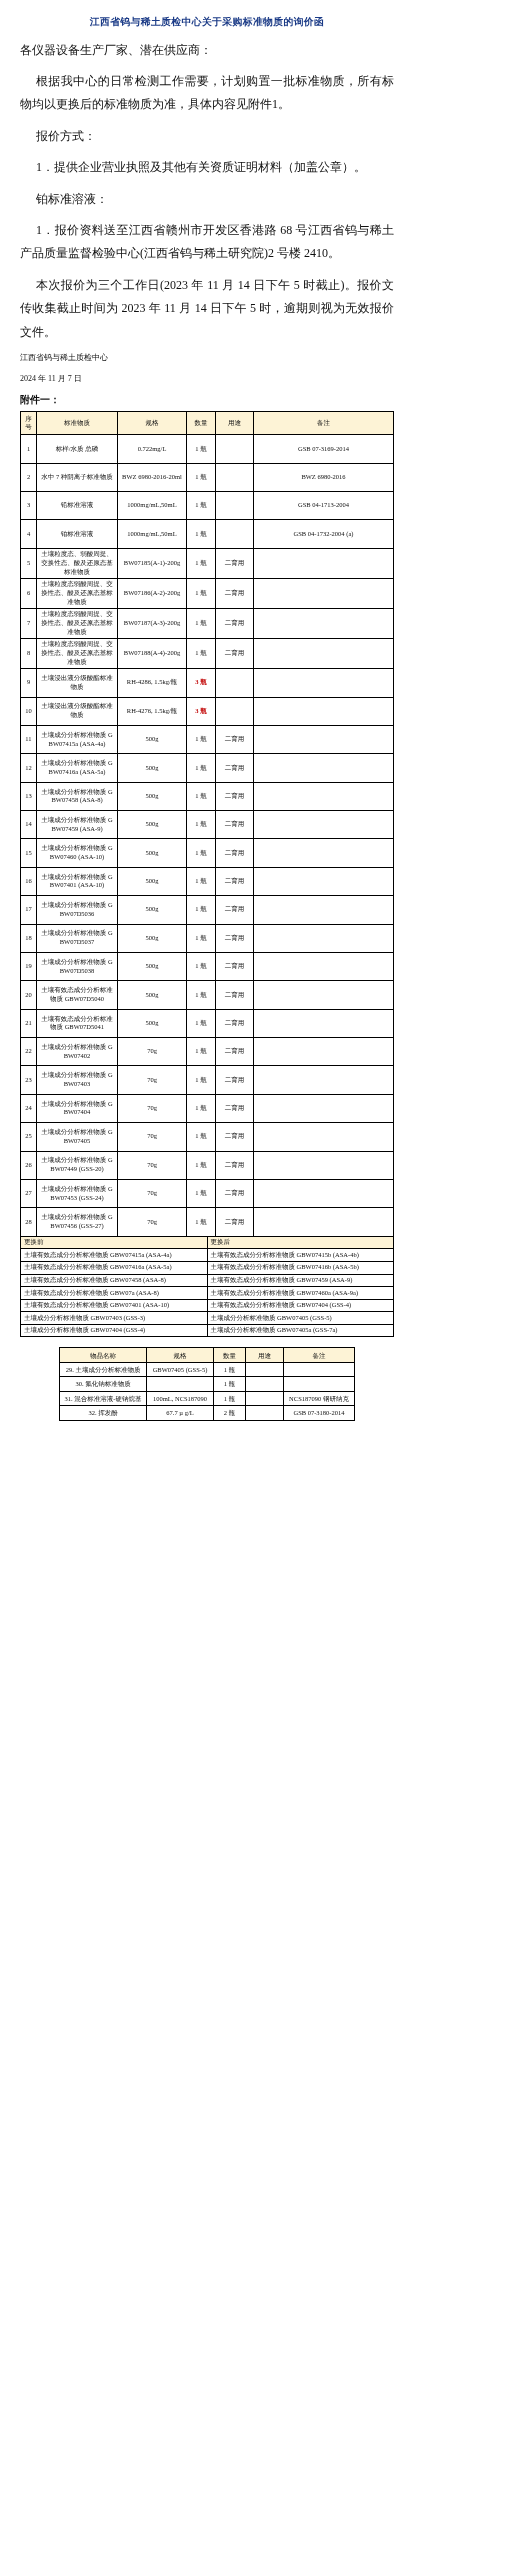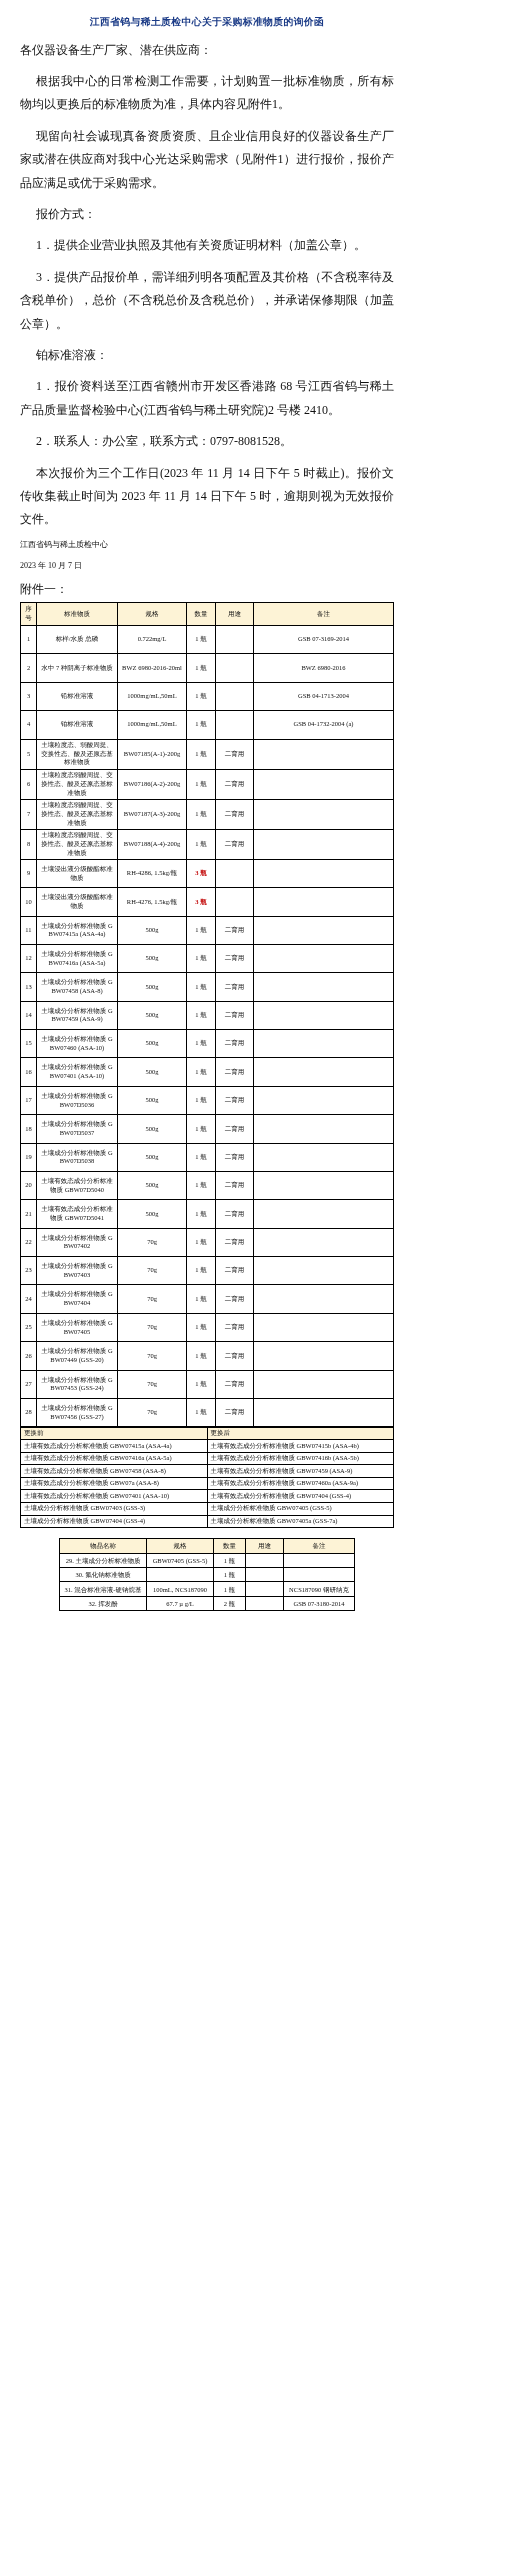--- a/index.html
+++ b/index.html
@@ -32,22 +32,23 @@
   }
   .indent{text-indent:16px;margin-top:8px;}
   .sign{
     text-align:left;
     font-size:8px;
     line-height:1.9;
     margin-top:5.8px;
     padding-right:29px;
   }
   .attach-label{
-    font-size:12px;
+    font-size:10px;
     margin:7.2px 0 4.3px 0;
+    font-weight:bold;
   }
   table.grid{
     border-collapse:collapse;
     width:100%;
     table-layout:fixed;
     font-size:6.5px;
   }
   table.grid th, table.grid td{
     border:0.7px solid #000;
     padding:1.4px 2.2px;
@@ -119,34 +120,31 @@
 </style>
 </head>
 <body>
 
 <div class="page">
 
   <div class="doc-title">江西省钨与稀土质检中心关于采购标准物质的询价函</div>
 
   <p class="para">各仪器设备生产厂家、潜在供应商：</p>
   <p class="para indent">根据我中心的日常检测工作需要，计划购置一批标准物质，所有标物均以更换后的标准物质为准，具体内容见附件1。</p>
-  <p class="para indent">现留向社会诚现真备资质资质、且企业信用良好的仪器设备生产厂家或潜在供应商对我中心光达采购需求（见附件1）进行报价，报价产品应满足或优于采购需求。</p>
 
   <p class="para indent">报价方式：</p>
   <p class="para indent">1．提供企业营业执照及其他有关资质证明材料（加盖公章）。</p>
-  <p class="para indent">3．提供产品报价单，需详细列明各项配置及其价格（不含税率待及含税单价），总价（不含税总价及含税总价），并承诺保修期限（加盖公章）。</p>
 
   <p class="para indent">铂标准溶液：</p>
   <p class="para indent">1．报价资料送至江西省赣州市开发区香港路 68 号江西省钨与稀土产品质量监督检验中心(江西省钨与稀土研究院)2 号楼 2410。</p>
-  <p class="para indent">2．联系人：办公室，联系方式：0797-8081528。</p>
 
   <p class="para indent">本次报价为三个工作日(2023 年 11 月 14 日下午 5 时截止)。报价文传收集截止时间为 2023 年 11 月 14 日下午 5 时，逾期则视为无效报价文件。</p>
 
   <div class="sign">江西省钨与稀土质检中心</div>
-  <div class="sign">2023 年 10 月 7 日</div>
+  <div class="sign">2024 年 11 月 7 日</div>
 
   <div class="attach-label">附件一：</div>
 
   <table class="grid">
     <colgroup>
       <col class="col-no">
         <col class="col-name">
         <col class="col-spec">
         <col class="col-qty">
         <col class="col-use">

